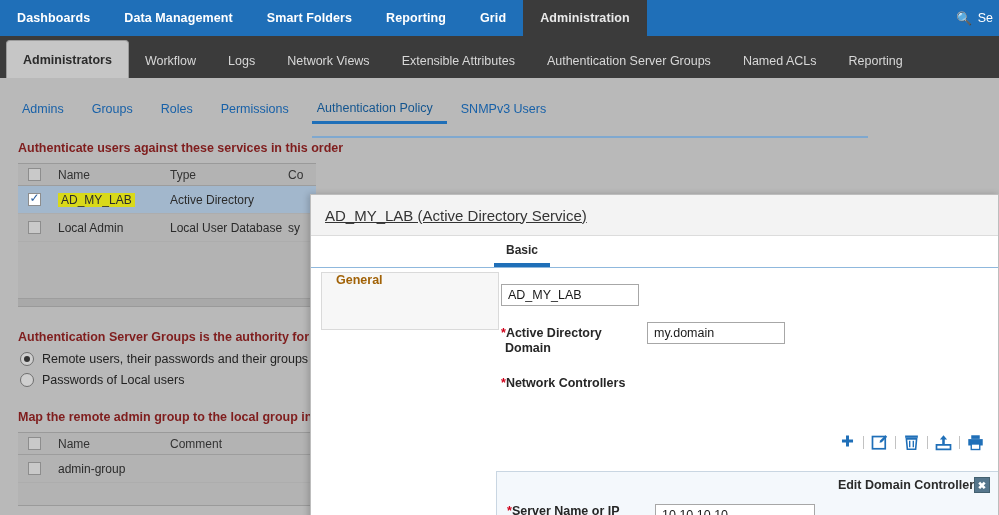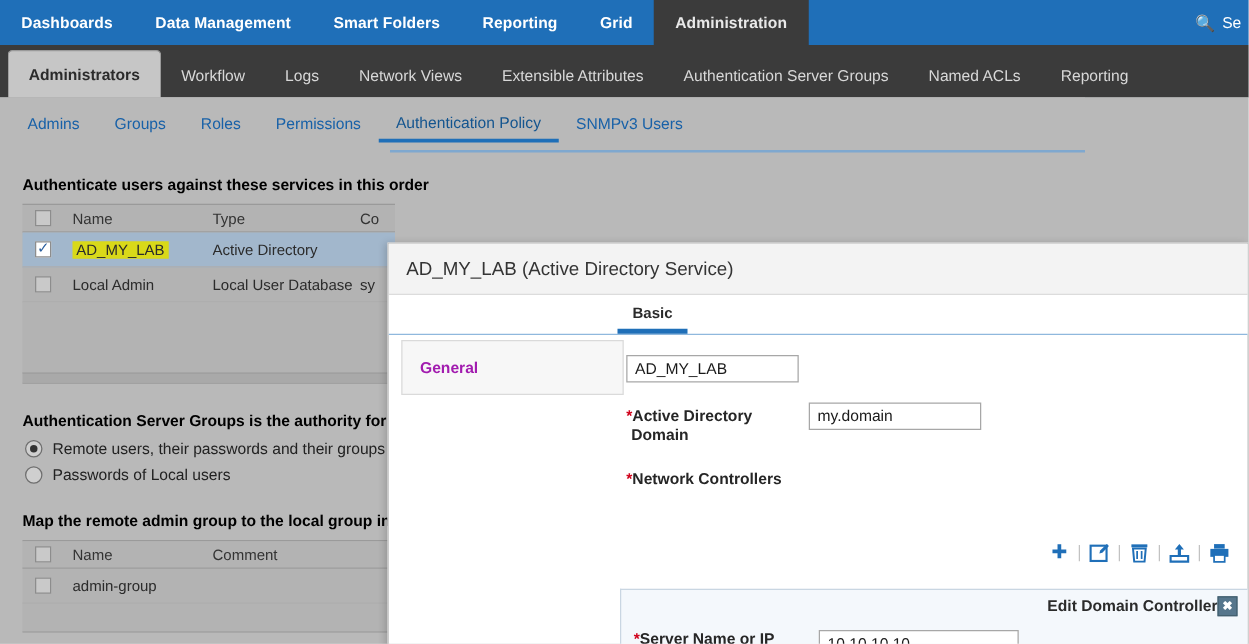--- a/index.html
+++ b/index.html
@@ -51,38 +51,38 @@
   }
 
   
   .page {
     position: absolute; left: 0; top: 78px; width: 999px; height: 437px;
     background: #b9b9b9;
   }
 
   
   .tabs3 {
-    position: absolute; left: 8px; top: 0; width: 860px; height: 44px;
-    display: flex; align-items: center; gap: 0px;
+    position: absolute; left: 8px; top: 16px; width: 860px; height: 44px;
+    display: flex; align-items: flex-start; gap: 0px;
     border-bottom: 2px solid #7fa8cf;
     background: #b9b9b9;
   }
   .tab3 {
     padding: 0 14px; height: 30px; display: flex; align-items: center;
     color: #1861a8; font-size: 12.5px; white-space: nowrap; cursor: pointer;
   }
   .tab3.active { color: #14558f; border-bottom: 3px solid #1f6fb8; font-weight: normal; }
 
   
   .leftcol {
     position: absolute; left: 0; top: 40px; width: 312px; height: 397px;
     background: #b9b9b9; padding: 0 12px;
   }
   .section-title {
-    font-size: 12.5px; font-weight: bold; color: #000000;
+    font-size: 12.5px; font-weight: bold; color: #7f1d1d;
     margin: 23px 0 8px 6px; white-space: nowrap;
   }
   .grid-table {
     background: #b3b3b3; border: 1px solid #9a9a9a;
     border-left: none; border-right: none;
     margin-left: 6px; width: 298px;
   }
   .grid-head {
     display: flex; height: 22px; align-items: center;
     background: #b3b3b3; border-bottom: 1px solid #9d9d9d;
@@ -136,38 +136,38 @@
 
   
   .modal {
     position: absolute; left: 310px; top: 116px; width: 689px; height: 399px;
     background: #ffffff; border: 1px solid #bdbdbd;
     box-shadow: -2px 0 6px rgba(0,0,0,.18);
   }
   .modal-header {
     height: 41px; background: #f3f3f3; border-bottom: 1px solid #dcdcdc;
     display: flex; align-items: center; padding-left: 14px;
-    font-size: 15px; color: #343434;
+    font-size: 15px; color: #343434; text-decoration: underline;
   }
   .modal-tabs {
     height: 32px; border-bottom: 1px solid #8fb8dd;
     display: flex; align-items: flex-end; padding-left: 183px; background: #fff;
   }
   .modal-tab {
     font-size: 12px; font-weight: bold; color: #2b2b2b;
     padding: 0 12px 6px 12px; cursor: pointer;
   }
   .modal-tab.active { border-bottom: 4px solid #1f6fb8; }
 
   .modal-body { position: relative; height: 325px; }
   .side-nav {
-    position: absolute; left: 10px; top: 4px; width: 178px; height: 44px;
+    position: absolute; left: 10px; top: 4px; width: 178px; height: 58px;
     background: #f7f7f7; border: 1px solid #dadada;
-    display: flex; align-items: center; padding-left: 14px;
-    font-size: 12.5px; font-weight: bold; color: #a21caf; cursor: pointer;
+    display: flex; align-items: flex-start; padding-left: 14px;
+    font-size: 12.5px; font-weight: bold; color: #a16207; cursor: pointer;
   }
 
   .form {
     position: absolute; left: 190px; top: 0; right: 0; bottom: 0;
     padding: 16px 0 0 0;
   }
   .field-row { display: flex; align-items: flex-start; margin-bottom: 16px; padding-left: 0; }
   .field-label {
     width: 146px; font-size: 12.5px; font-weight: bold; color: #262626;
     line-height: 15px; padding-top: 4px;

